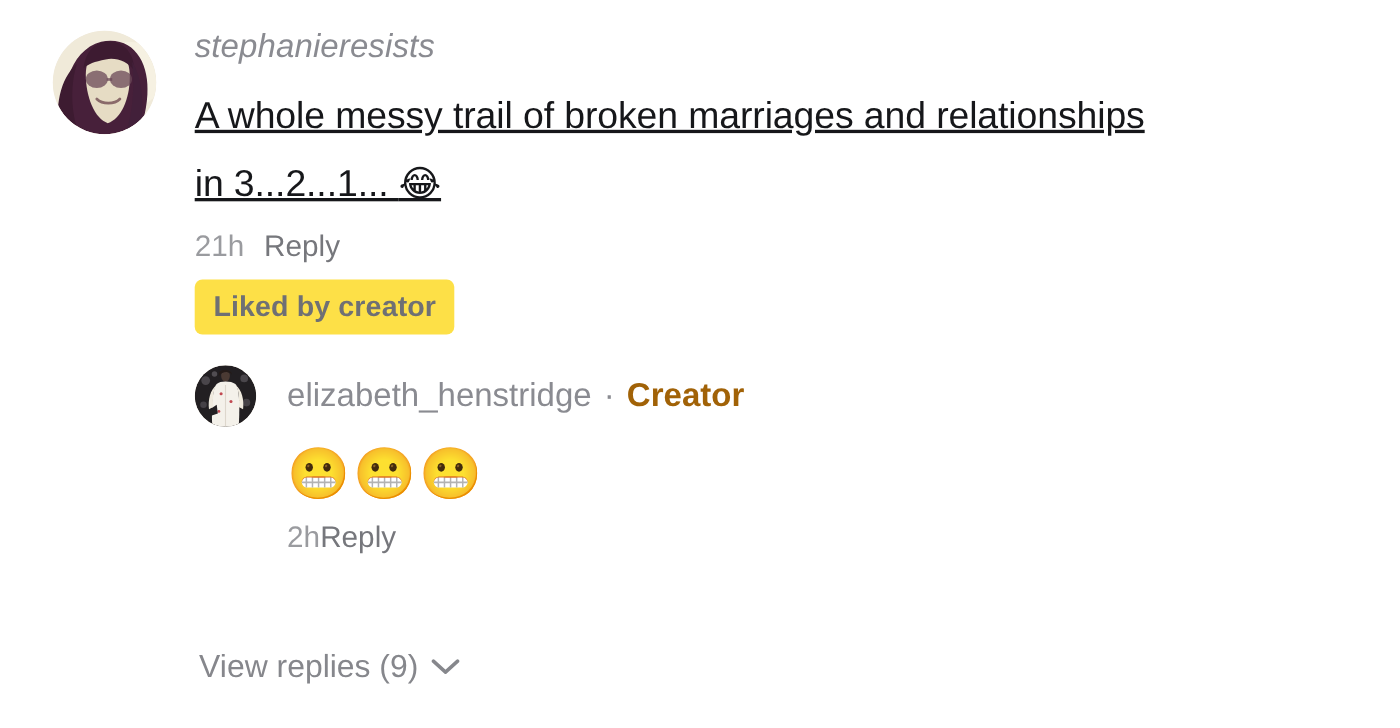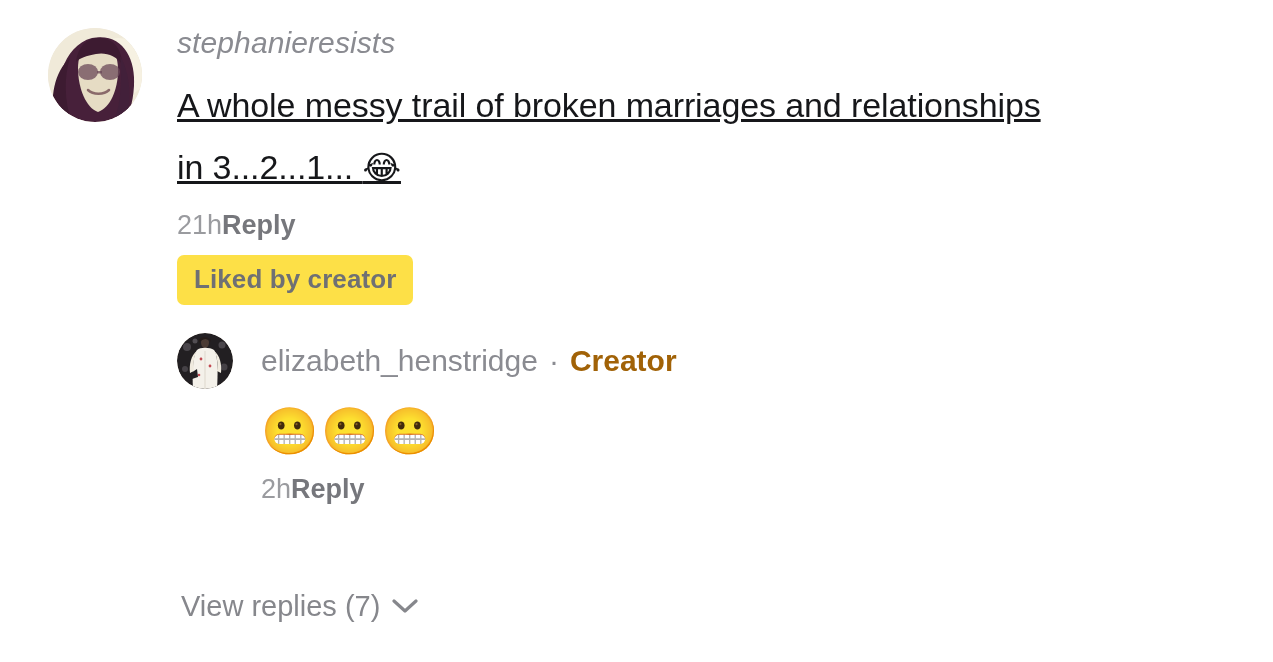--- a/index.html
+++ b/index.html
@@ -78,32 +78,33 @@
   }
   .comment-text .emoji {
     font-family: "DejaVu Sans", sans-serif;
     font-size: 33px;
   }
 
   .meta-row {
     margin-top: 10px;
     display: flex;
     align-items: baseline;
+    gap: 18px;
   }
   .meta-time {
     font-size: 27px;
     line-height: 32px;
     color: #9a9b9f;
     font-weight: 400;
   }
   .meta-reply {
     font-size: 27px;
     line-height: 32px;
     color: #76777c;
-    font-weight: 700;
+    font-weight: 400;
     cursor: pointer;
   }
 
   .liked-badge {
     margin-top: 14px;
     align-self: flex-start;
     background: #fde047;
     color: #6f7074;
     font-size: 26px;
     font-weight: 700;
@@ -276,21 +277,21 @@
             <span class="meta-reply">Reply</span>
           </div>
 
         </div>
       </div>
 
     </div>
   </div>
 
   <div class="view-replies">
-    <span class="view-replies-label">View replies (7)</span>
+    <span class="view-replies-label">View replies (9)</span>
     <span class="chevron-down">
       <svg class="chevron-down" viewBox="0 0 26 16" xmlns="http://www.w3.org/2000/svg" aria-hidden="true">
         <path d="M2 3 L13 13 L24 3" stroke="#86878c" stroke-width="3.2" fill="none" stroke-linecap="round" stroke-linejoin="round"></path>
       </svg>
     </span>
   </div>
 
 </div>
 
 </body></html>

